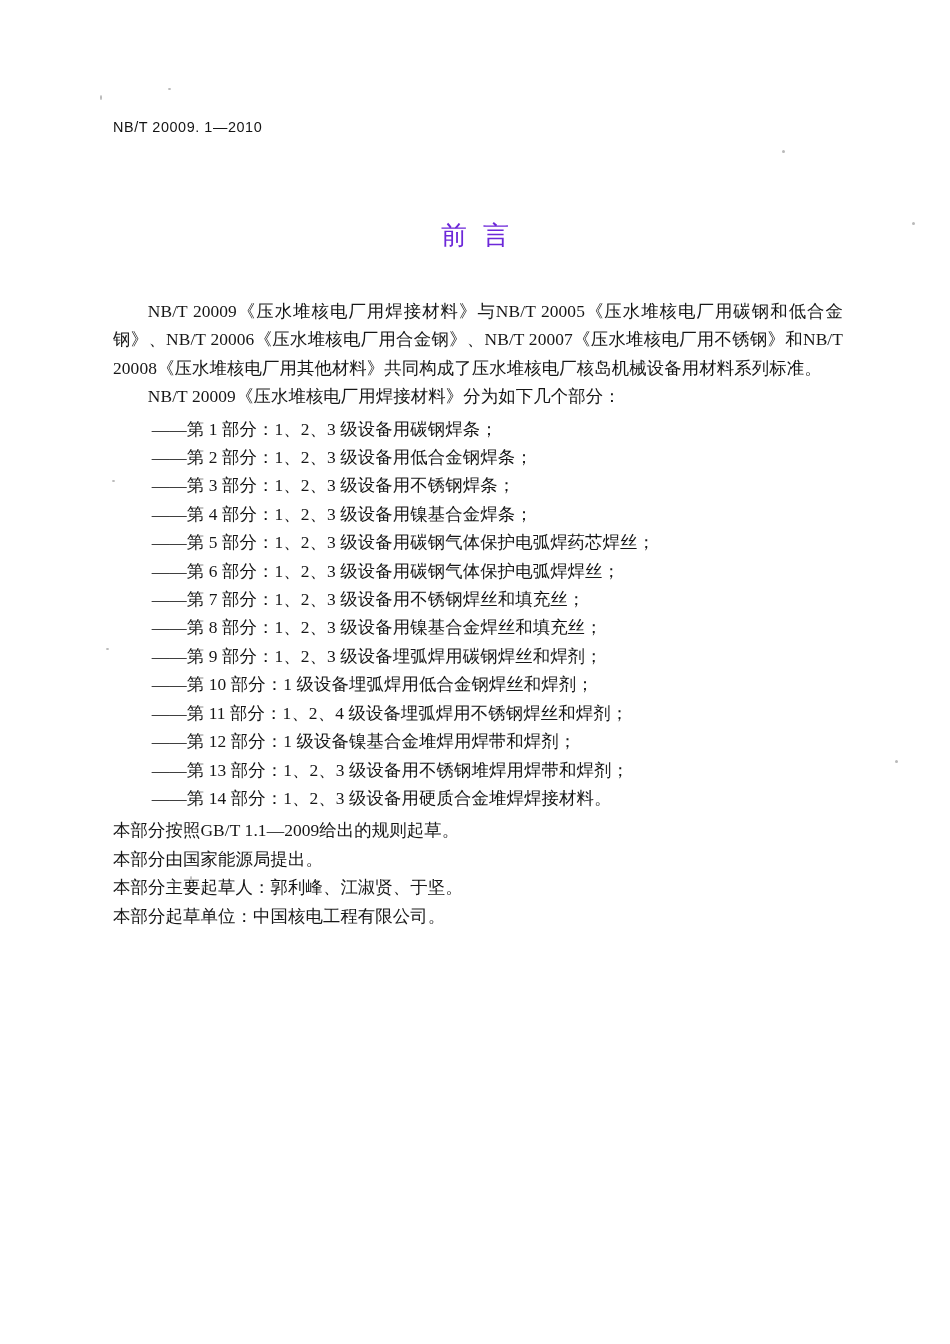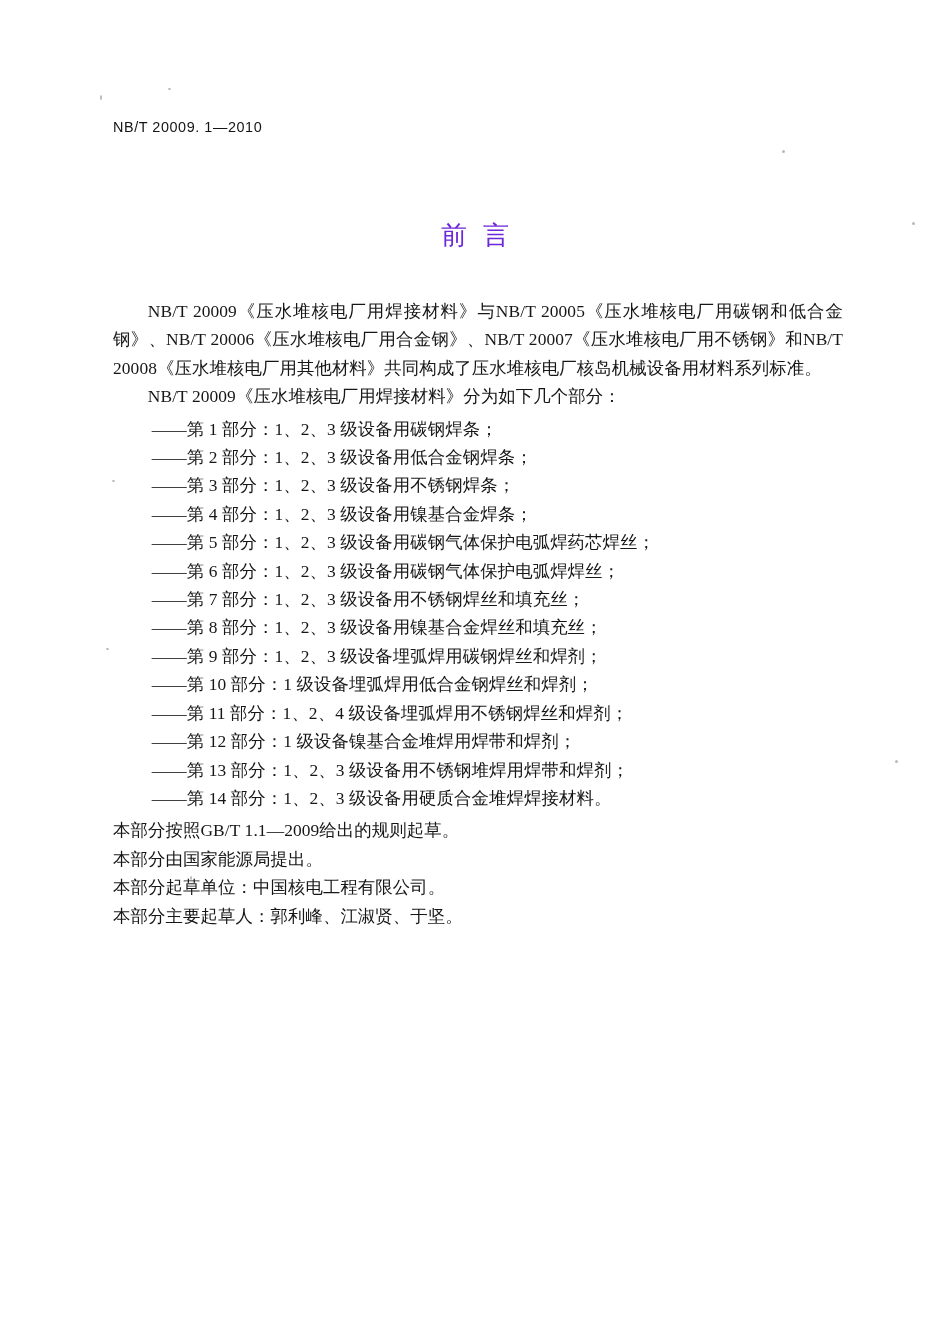--- a/index.html
+++ b/index.html
@@ -143,22 +143,22 @@
       <li class="list-item">——第 10 部分：1 级设备埋弧焊用低合金钢焊丝和焊剂；</li>
       <li class="list-item">——第 11 部分：1、2、4 级设备埋弧焊用不锈钢焊丝和焊剂；</li>
       <li class="list-item">——第 12 部分：1 级设备镍基合金堆焊用焊带和焊剂；</li>
       <li class="list-item">——第 13 部分：1、2、3 级设备用不锈钢堆焊用焊带和焊剂；</li>
       <li class="list-item">——第 14 部分：1、2、3 级设备用硬质合金堆焊焊接材料。</li>
     </ul>
 
     <div class="closing">
       <p class="closing-line">本部分按照GB/T 1.1—2009给出的规则起草。</p>
       <p class="closing-line">本部分由国家能源局提出。</p>
+      <p class="closing-line">本部分主要起草人：郭利峰、江淑贤、于坚。</p>
       <p class="closing-line">本部分起草单位：中国核电工程有限公司。</p>
-      <p class="closing-line">本部分主要起草人：郭利峰、江淑贤、于坚。</p>
     </div>
 
   </div>
 
   <div class="folio">II</div>
 
   <span class="speck" style="left:100px;  top:95px;  width:2px; height:5px;"></span>
   <span class="speck" style="left:168px;  top:88px;  width:3px; height:2px;"></span>
   <span class="speck" style="left:782px;  top:150px; width:3px; height:3px;"></span>
   <span class="speck" style="left:912px;  top:222px; width:3px; height:3px;"></span>

